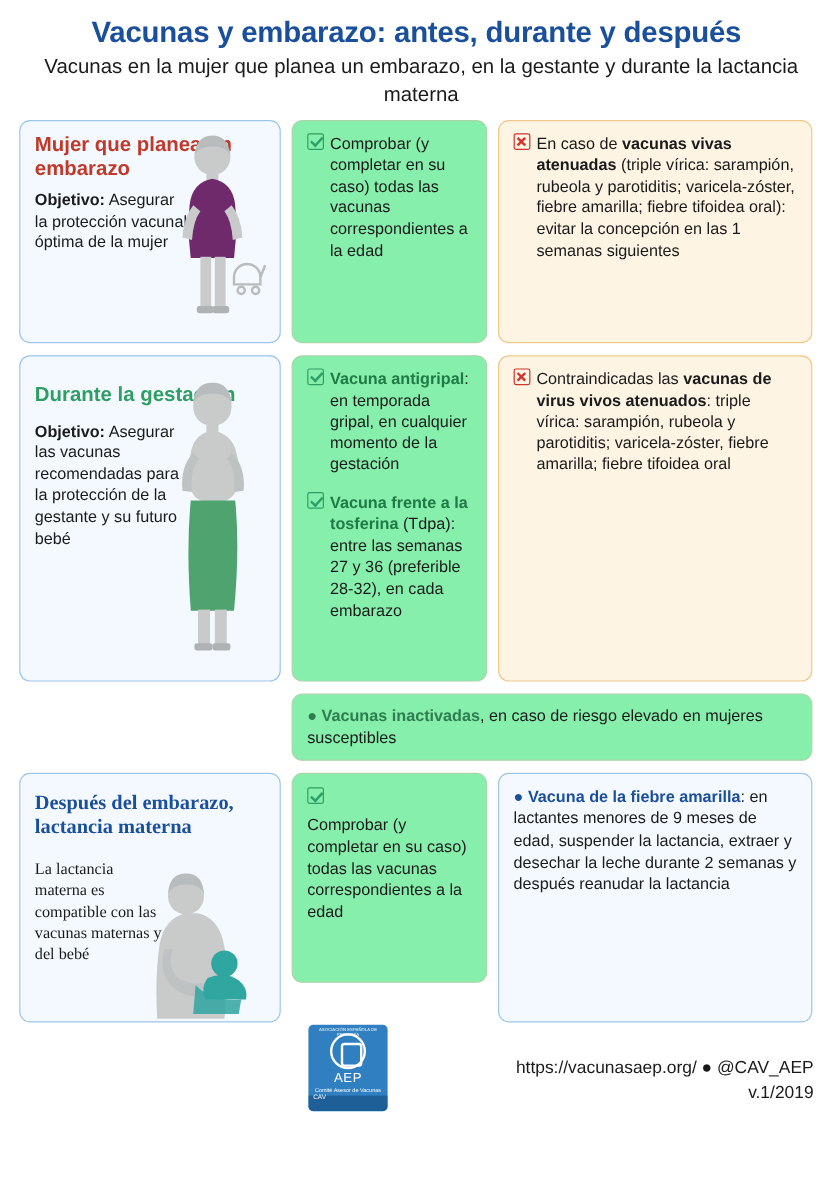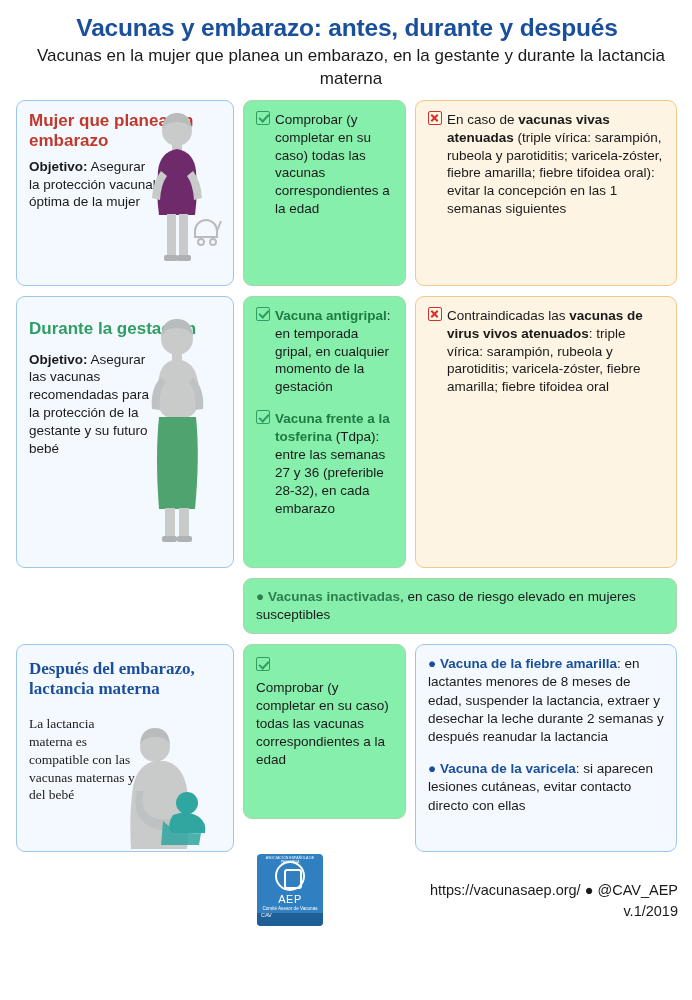--- a/index.html
+++ b/index.html
@@ -264,25 +264,21 @@
     <div class="card card-green col-mid pad" style="height:175px;">
       <div style="margin-bottom:6px;">
         <span class="mark check"></span>
       </div>
       <div style="font-size:13.5px; line-height:1.33;">Comprobar (y completar en su caso) todas las vacunas correspondientes a la edad</div>
     </div>
 
     <div class="card card-blue col-right pad" style="height:208px;">
       <div class="bullet-item">
         <span class="dot">●</span>
-        <b>Vacuna de la fiebre amarilla</b><span>: en lactantes menores de 8 meses de edad, suspender la lactancia, extraer y desechar la leche durante 2 semanas y después reanudar la lactancia</span>
-      </div>
-      <div class="bullet-item" style="margin-top:14px;">
-        <span class="dot">●</span>
-        <b>Vacuna de la varicela</b><span>: si aparecen lesiones cutáneas, evitar contacto directo con ellas</span>
+        <b>Vacuna de la fiebre amarilla</b><span>: en lactantes menores de 9 meses de edad, suspender la lactancia, extraer y desechar la leche durante 2 semanas y después reanudar la lactancia</span>
       </div>
     </div>
   </div>
 
   <div class="footer">
     <div class="logo">
       <div class="topcap">ASOCIACIÓN ESPAÑOLA DE PEDIATRÍA</div>
       <div class="ring"></div>
       <div class="aep">AEP</div>
       <div class="capt">Comité Asesor de Vacunas</div>

